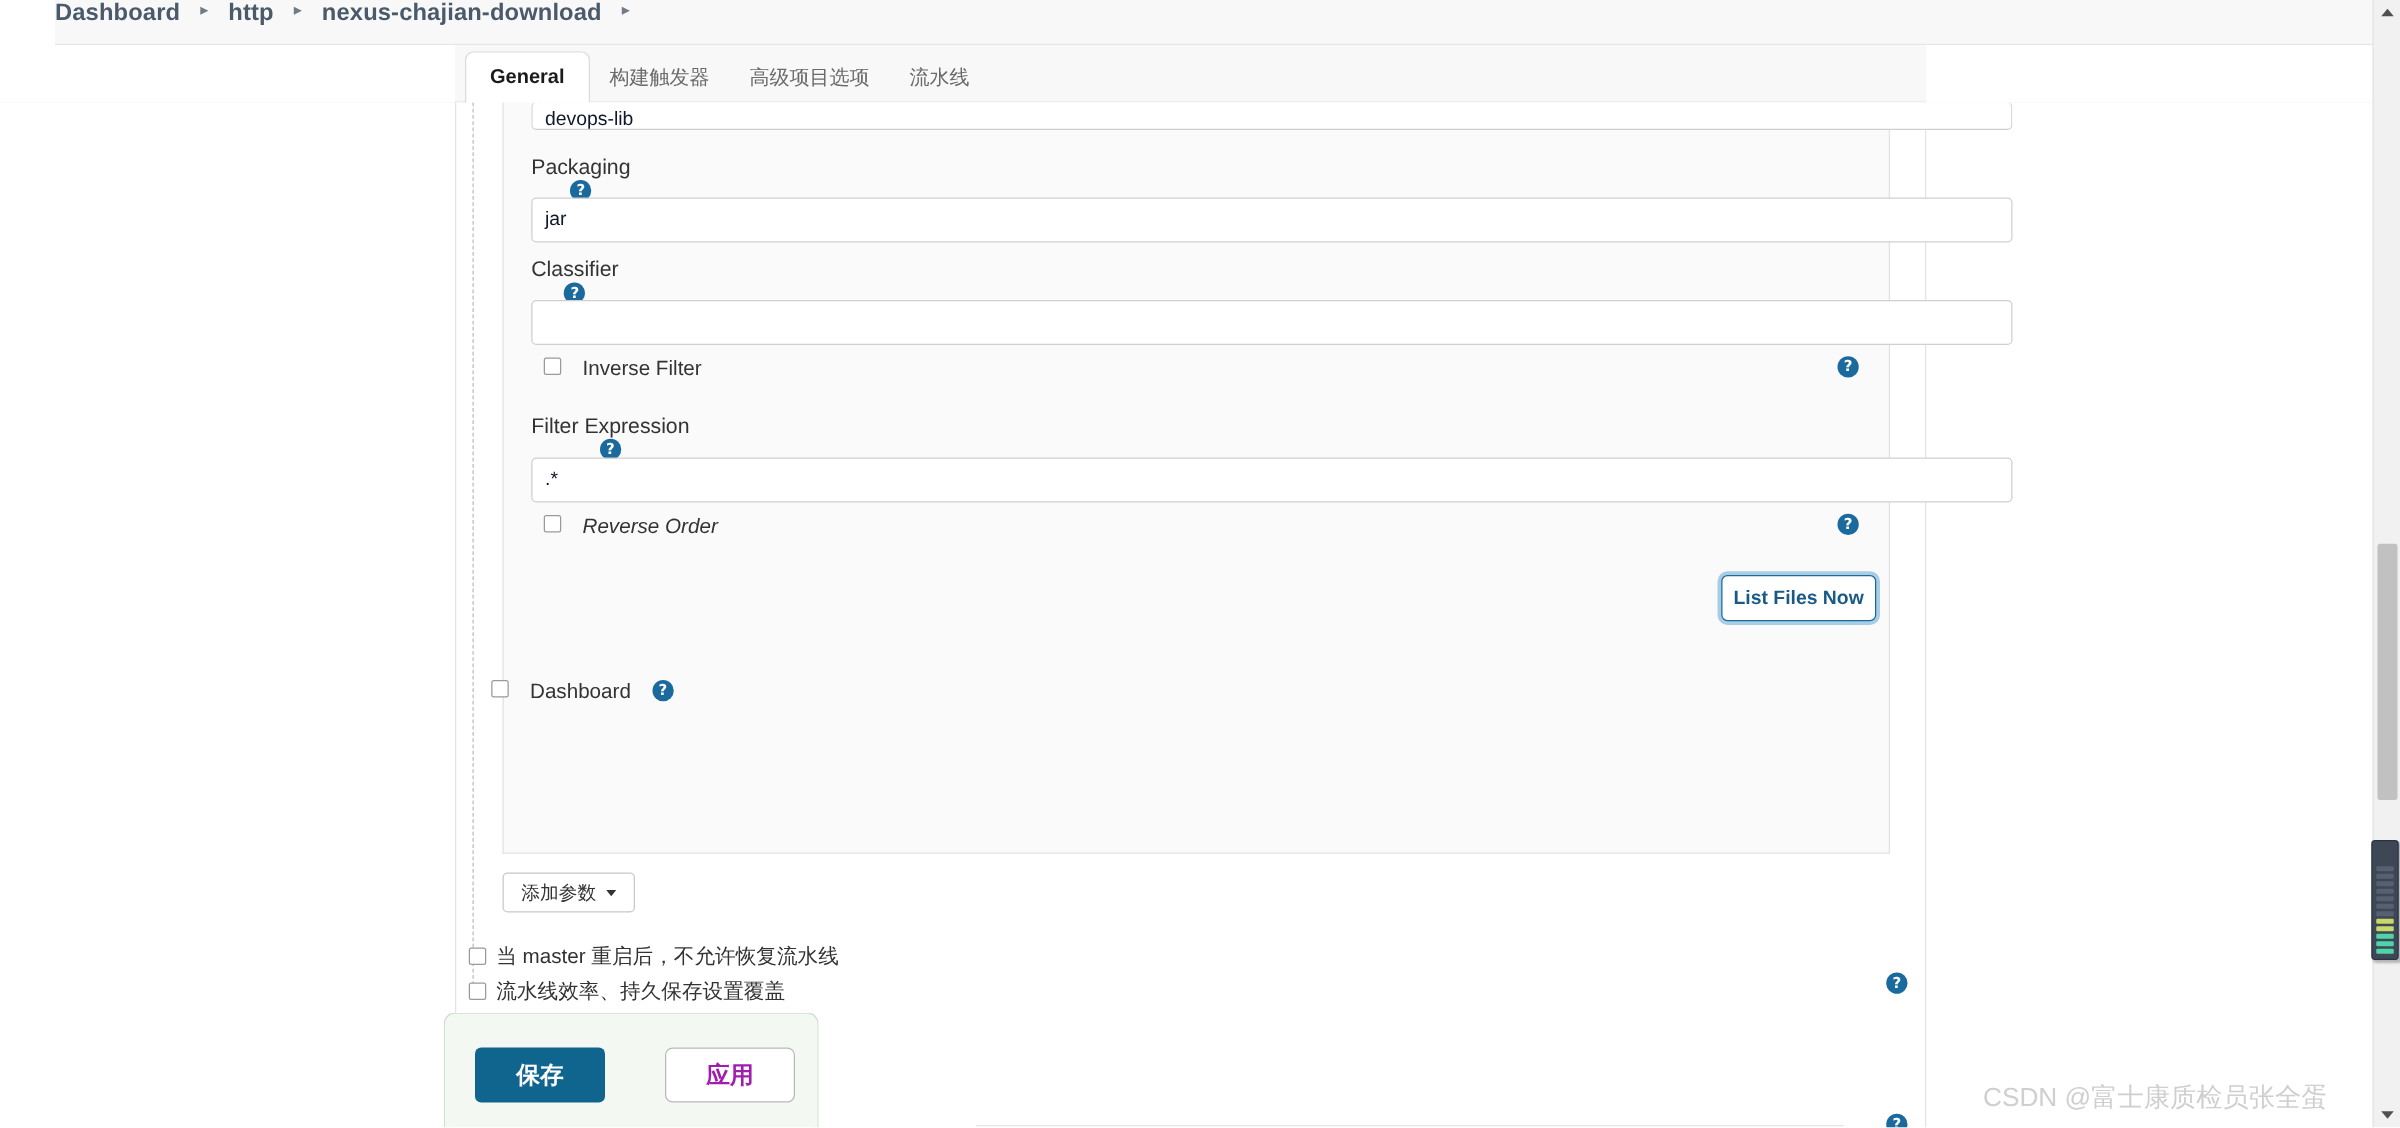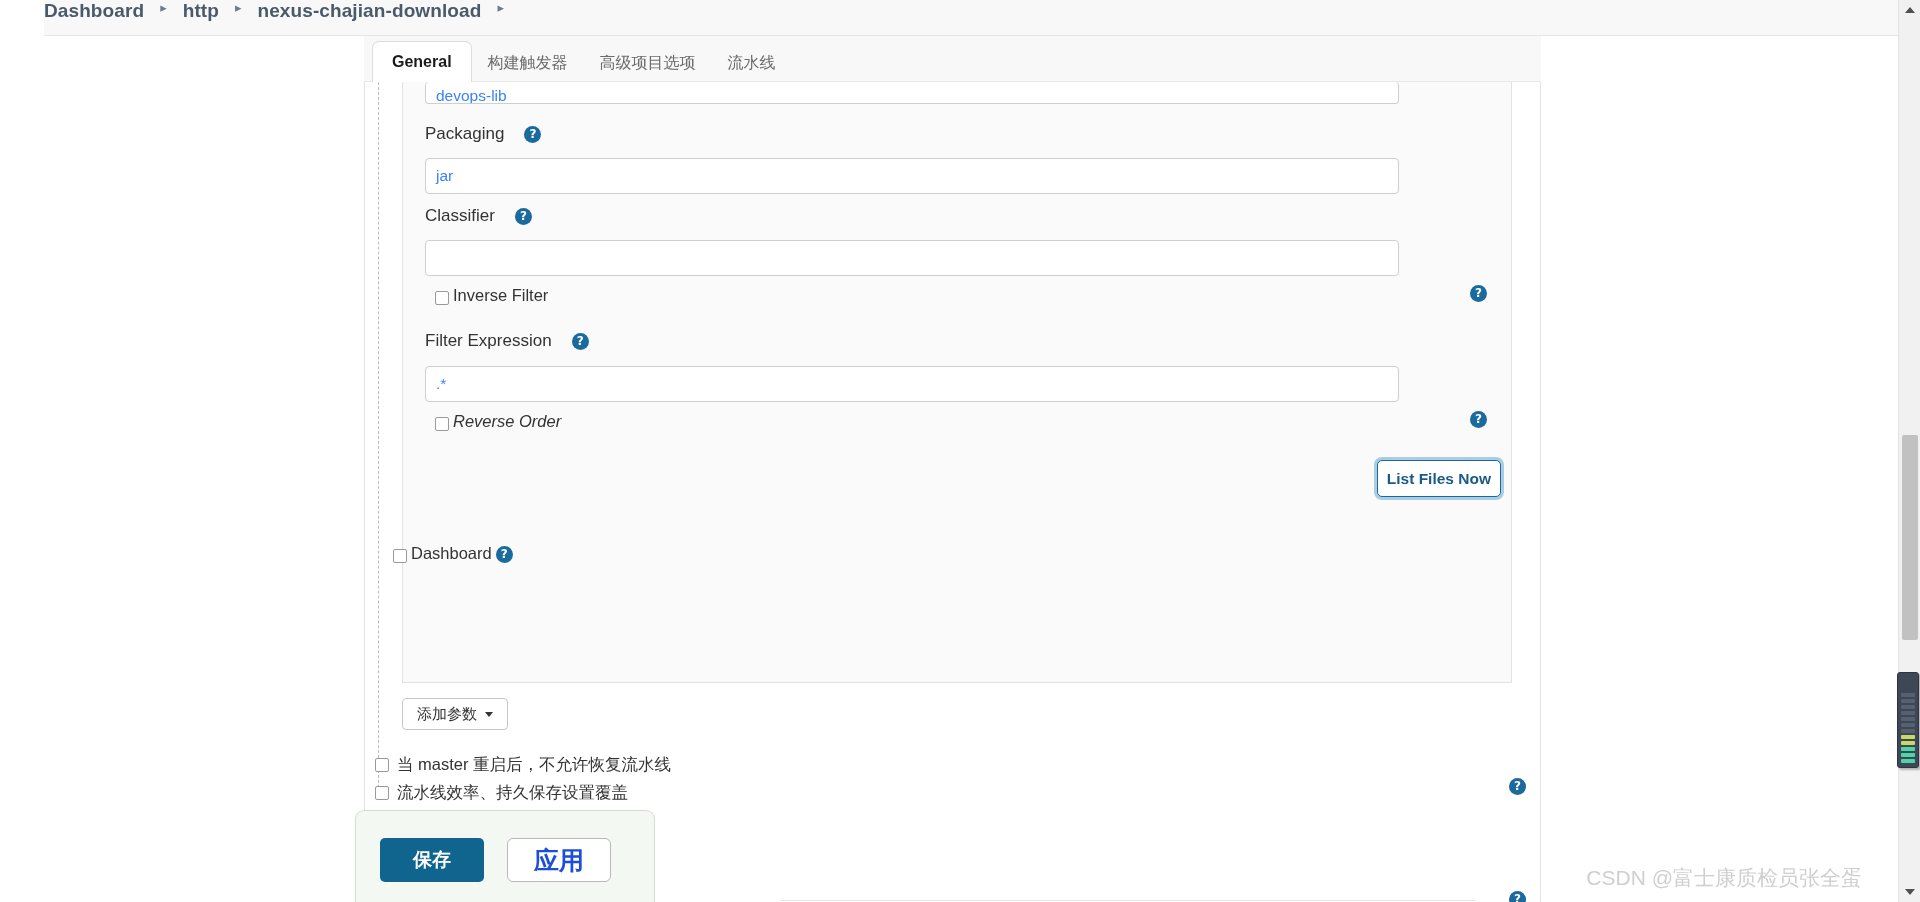--- a/index.html
+++ b/index.html
@@ -78,44 +78,45 @@
   .dash.b { left: 66px; height: 570px; }
 
   
   .param-card {
     position: absolute; left: 37px; top: 0; width: 1110px; height: 601px;
     background: #fafafa; border: 1px solid #e2e2e2; border-top: none;
   }
   .pc-inner { position: absolute; left: 22px; top: 0; right: 10px; }
 
   .fld-label {
-    font-size: 17px; color: #333; display: flex; align-items: center; gap: 20px;
+    font-size: 17px; color: #333; display: flex; align-items: center; gap: 0;
     white-space: nowrap;
+    flex-direction: column;
   }
   .txtinput {
-    width: 974px; height: 36px; background: #fff;
+    width: 1185px; height: 36px; background: #fff;
     border: 1px solid #cfcfcf; border-radius: 4px;
-    font-size: 15.5px; color: #3b82f6; padding: 0 10px;
+    font-size: 15.5px; color: #0f172a; padding: 0 10px;
     display: flex; align-items: center;
   }
   .txtinput.clipped { height: 22px; align-items: flex-end; overflow: hidden; border-top: none; }
   .txtinput .val { line-height: 1; }
 
   
   .help {
     width: 17px; height: 17px; border-radius: 50%;
     background: #1a6a9e; color: #fff;
     font-size: 12px; font-weight: 700; line-height: 17px;
     text-align: center; display: inline-block; cursor: pointer;
     font-family: "DejaVu Sans", sans-serif;
   }
   .help.r { position: absolute; right: 14px; }
 
   
-  .cbrow { display: flex; align-items: flex-end; gap: 4px; }
+  .cbrow { display: flex; align-items: flex-start; gap: 17px; }
   .cbox {
     width: 14px; height: 14px; border: 1px solid #9a9a9a; border-radius: 2px;
     background: #fff; flex: none; cursor: pointer;
   }
   .cblabel { font-size: 16.5px; color: #333; white-space: nowrap; }
 
   
   .urlline {
     font-size: 15.5px; color: #444; white-space: nowrap;
   }
@@ -167,24 +168,24 @@
   }
   .btn-save {
     position: absolute; left: 380px; top: 838px;
     width: 104px; height: 44px; border-radius: 5px;
     background: #10658f; color: #fff; border: none;
     font-size: 19px; font-weight: 700;
     display: flex; align-items: center; justify-content: center; cursor: pointer;
     font-family: "Liberation Sans", sans-serif;
   }
   .btn-apply {
-    position: absolute; left: 507px; top: 838px;
+    position: absolute; left: 532px; top: 838px;
     width: 104px; height: 44px; border-radius: 6px;
-    background: #fff; color: #1d4ed8; border: 1px solid #b9b9b9;
-    font-size: 25px; font-weight: 700;
+    background: #fff; color: #a21caf; border: 1px solid #b9b9b9;
+    font-size: 19px; font-weight: 700;
     display: flex; align-items: center; justify-content: center; cursor: pointer;
     font-family: "Liberation Sans", sans-serif;
   }
 
   
   .rhelp { position: absolute; }
 
   
   .watermark {
     position: absolute; right: 58px; bottom: 10px;

